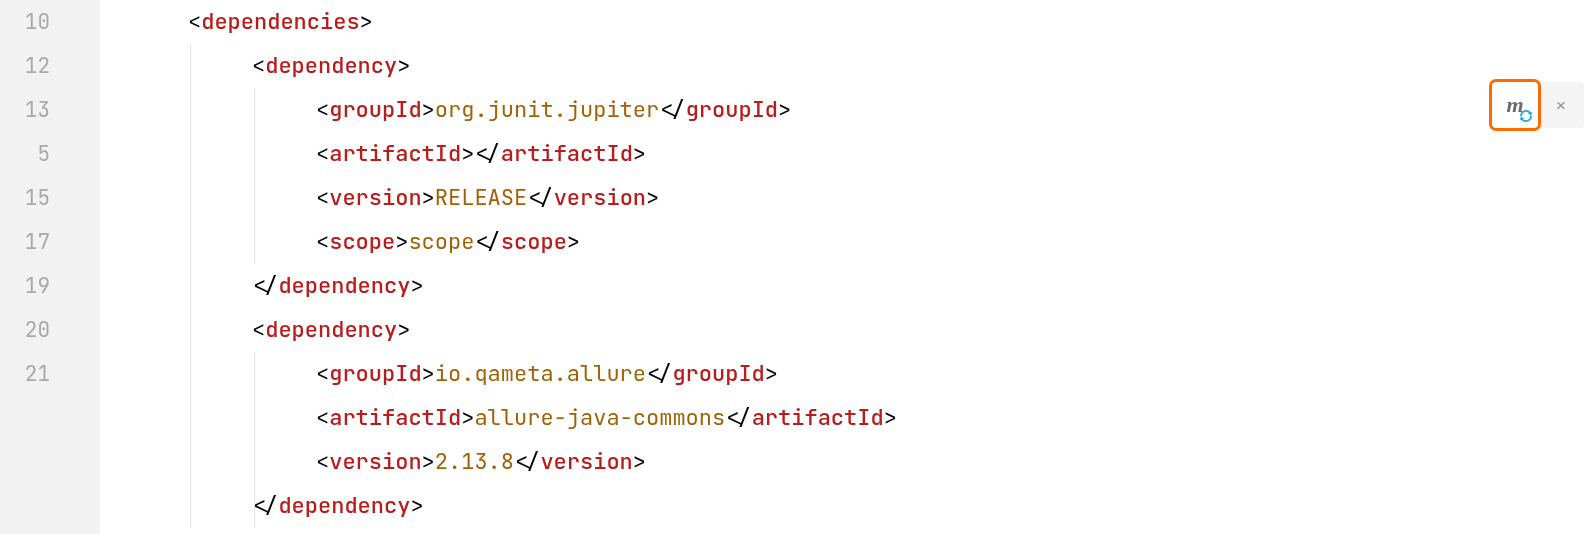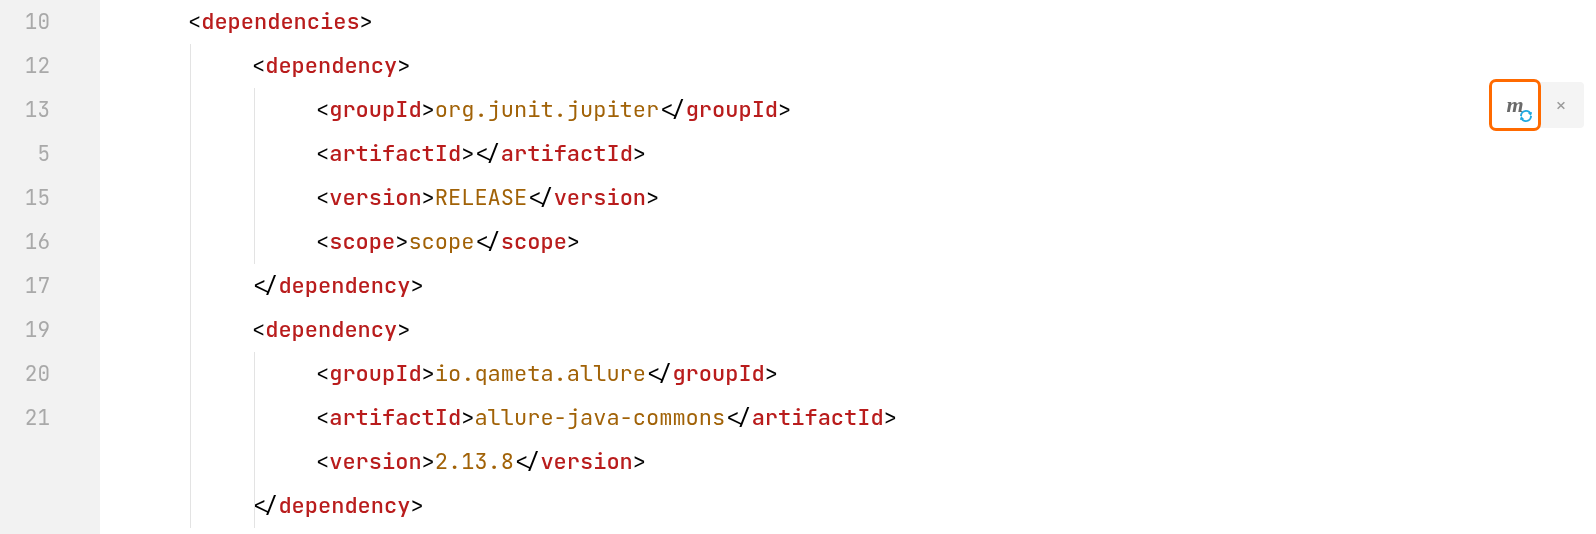--- a/index.html
+++ b/index.html
@@ -147,21 +147,20 @@
 <body>
 
 <div class="editor-root">
 
   <div class="gutter" id="gutter">
       <div class="gutter-line">10<div class="fold-icon fold-start"></div></div>
       <div class="gutter-line">12</div>
       <div class="gutter-line">13</div>
       <div class="gutter-line">5</div>
       <div class="gutter-line">15</div>
-      <div class="gutter-line">16<div class="fold-icon fold-end"></div></div>
       <div class="gutter-line">17<div class="fold-icon fold-start"></div></div>
       <div class="gutter-line">19</div>
       <div class="gutter-line">20</div>
       <div class="gutter-line">21<div class="fold-icon fold-end"></div></div>
     </div>
 
   <div class="code-area" id="code-area">
     <div class="guide guide-a"></div>
     <div class="guide guide-b"></div>
     <div class="guide guide-c"></div>

